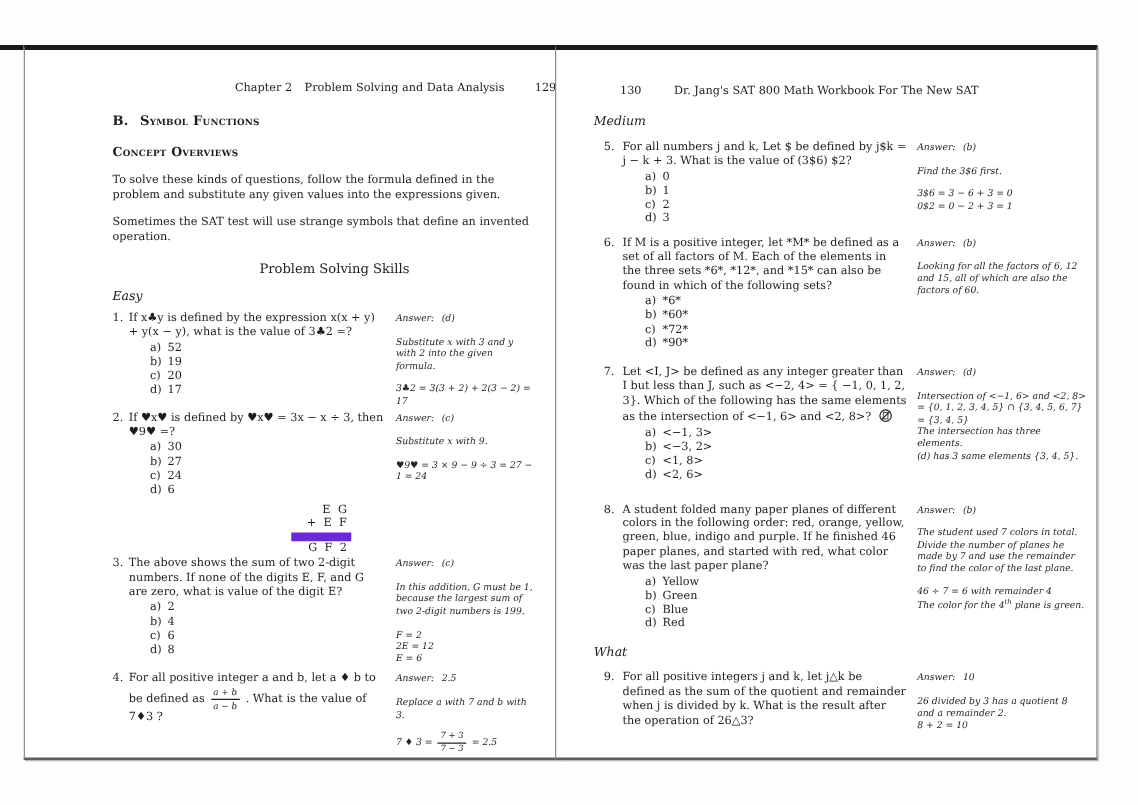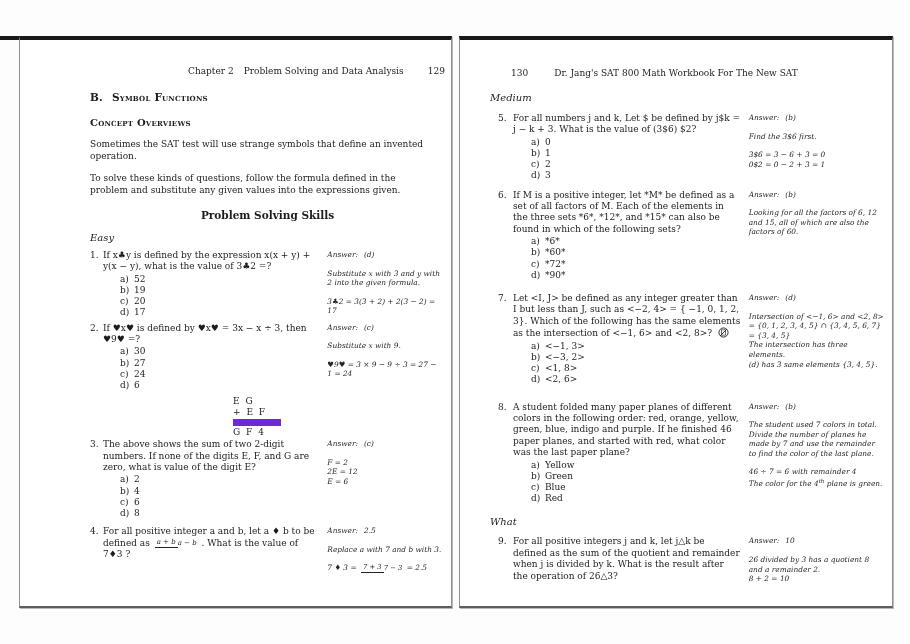--- a/index.html
+++ b/index.html
@@ -8,36 +8,36 @@
     background:#fdfdfd;color:#1c1c1c;
     font-family:"DejaVu Serif","Liberation Serif",serif;
   }
   .page{
     position:absolute;top:36px;height:566px;background:#fff;
     border-left:1.5px solid #8f8f8f;border-right:1.5px solid #8f8f8f;
     border-top:4px solid #191919;border-bottom:2px solid #5e5e5e;
     box-shadow:1px 1px 0 #b9b9b9;
   }
   #left-page{left:19px;width:431px}
-  #right-page{left:459px;width:432px}
+  #right-page{left:444px;width:432px}
   .top-rule-ext{position:absolute;left:0;top:36px;width:19px;height:4px;background:#191919}
 
   
-  .lp-content{padding-left:70px;padding-right:8px}
+  .lp-content{padding-left:70px;padding-right:24px}
   .rp-content{padding-left:38px;padding-right:8px}
 
   .lp-header{display:flex;margin-top:26px;margin-left:98px;width:257px;font-size:9px}
   .lp-header .hdr-gap{margin-left:10px}
   .lp-header .pagenum{margin-left:auto}
   .rp-header{display:flex;gap:26px;margin-top:28px;margin-left:13px;font-size:9px}
 
   .sec-head{display:flex;gap:9px;margin-top:15px;font-weight:bold;font-variant:small-caps;font-size:10.5px;letter-spacing:.2px}
   .sub-head{margin-top:14px;font-weight:bold;font-variant:small-caps;font-size:10px;letter-spacing:.2px}
   .intro{margin-top:11px;width:334px;font-size:9px;line-height:11.5px}
-  .center-title{margin-top:13px;width:355px;text-align:center;font-weight:bold;font-size:10.5px}
+  .center-title{margin-top:13px;width:355px;text-align:center;font-weight:normal;font-size:10.5px}
   .difficulty{margin-top:11px;font-weight:normal;font-style:italic;font-size:10px}
   #right-page .difficulty{margin-left:-8px}
 
   
   .qrow{display:flex;align-items:flex-start}
   .qcol{width:230px;font-size:9px;line-height:11.4px}
   #right-page .qcol{width:244px}
   .q{display:flex}
   .qnum{flex:none;width:13px}
   #right-page .qnum{width:15px}
@@ -47,26 +47,26 @@
   .opt{display:flex}
   .opt-label{flex:none;width:14px}
 
   .acol{margin-left:8px;width:116px;font-style:italic;font-size:7.4px;line-height:9.6px;color:#262626}
   #right-page .acol{width:136px}
   .ans-head{display:flex;gap:6px}
   .ans-note{margin-top:9px}
   .ans-formulas{margin-top:9px}
 
   
-  .add-block{margin-top:5px;margin-left:143px;width:48px;text-align:left;font-size:9px;line-height:11px;letter-spacing:1.5px}
+  .add-block{margin-top:5px;margin-left:143px;width:48px;text-align:right;font-size:9px;line-height:11px;letter-spacing:1.5px}
   .add-carry{padding-right:2px}
   .add-underline{border-bottom:7px solid #6d28d9;padding-bottom:1px;padding-right:2px}
   .add-sum{padding-top:1px;padding-right:2px}
 
-  .frac{display:inline-flex;flex-direction:row;vertical-align:middle;text-align:center;font-size:7px;line-height:8px;font-style:italic;margin:0 2px}
+  .frac{display:inline-flex;flex-direction:column;vertical-align:middle;text-align:center;font-size:7px;line-height:8px;font-style:italic;margin:0 2px}
   .frac .frac-num{border-bottom:.8px solid #222;padding:0 2px 1px}
   .frac .frac-den{padding-top:1px}
   .acol .frac{font-size:6.8px;line-height:7.6px}
 
   sup{font-size:5.5px}
   .nc-icon{vertical-align:-2px;margin-left:3px}
 
   .m-q1{margin-top:7px}
   .m-q2{margin-top:4px}
   .m-q3{margin-top:1px}
@@ -93,22 +93,22 @@
       <span class="pagenum">129</span>
     </div>
 
     <div class="sec-head">
       <span>B.</span>
       <span>Symbol Functions</span>
     </div>
 
     <div class="sub-head">Concept Overviews</div>
 
+    <p class="intro">To solve these kinds of questions, follow the formula defined in the problem and substitute any given values into the expressions given.</p>
     <p class="intro">Sometimes the SAT test will use strange symbols that define an invented operation.</p>
-    <p class="intro">To solve these kinds of questions, follow the formula defined in the problem and substitute any given values into the expressions given.</p>
 
     <div class="center-title">Problem Solving Skills</div>
     <div class="difficulty">Easy</div>
 
     <div class="qrow m-q1">
       <div class="qcol">
         <div class="q">
           <span class="qnum">1.</span>
           <span class="qtext">If x♣y is defined by the expression x(x + y) + y(x − y), what is the value of 3♣2 =?</span>
         </div>
@@ -172,21 +172,21 @@
           <span>(c)</span>
         </div>
         <div class="ans-note">Substitute x with 9.</div>
         <div class="ans-formulas">♥9♥ = 3 × 9 − 9 ÷ 3 = 27 − 1 = 24</div>
       </div>
     </div>
 
     <div class="add-block">
       <div class="add-carry">E G</div>
       <div class="add-underline">+ E F</div>
-      <div class="add-sum">G F 4</div>
+      <div class="add-sum">G F 2</div>
     </div>
 
     <div class="qrow m-q3">
       <div class="qcol">
         <div class="q">
           <span class="qnum">3.</span>
           <span class="qtext">The above shows the sum of two 2-digit numbers. If none of the digits E, F, and G are zero, what is value of the digit E?</span>
         </div>
         <div class="opts">
           <div class="opt">
@@ -205,20 +205,21 @@
               <span class="opt-label">d)</span>
               <span>8</span>
             </div>
         </div>
       </div>
       <div class="acol">
         <div class="ans-head">
           <span>Answer:</span>
           <span>(c)</span>
         </div>
+        <div class="ans-note">In this addition, G must be 1, because the largest sum of two 2-digit numbers is 199.</div>
         <div class="ans-formulas">
           <div>F = 2</div>
           <div>2E = 12</div>
           <div>E = 6</div>
         </div>
       </div>
     </div>
 
     <div class="qrow m-q4">
       <div class="qcol">

